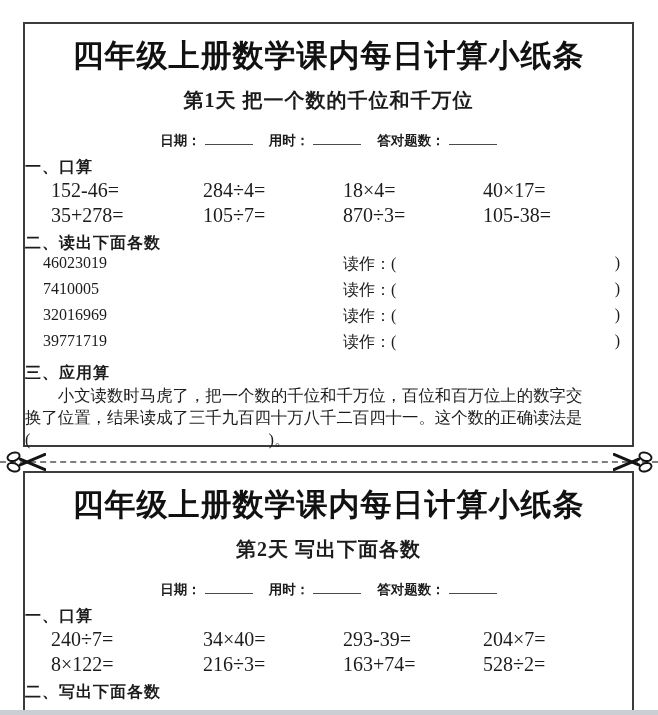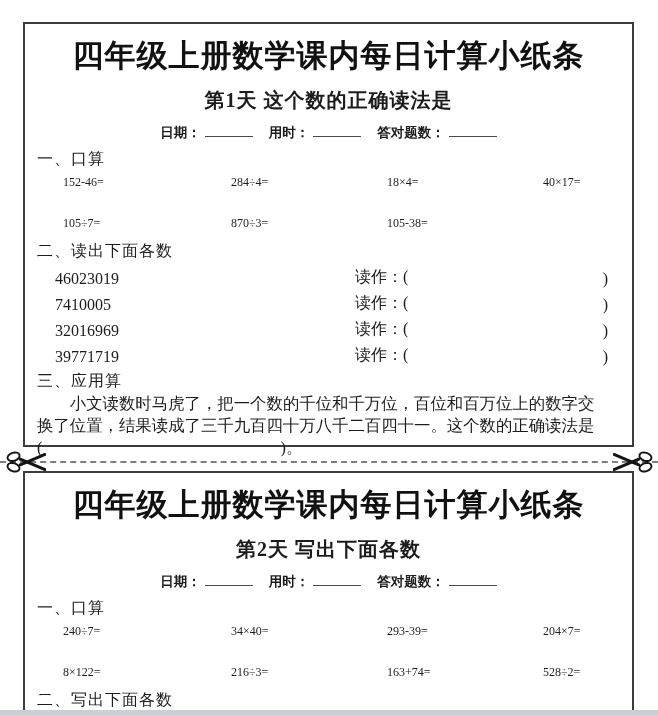--- a/index.html
+++ b/index.html
@@ -4,51 +4,51 @@
 <style>
   * { box-sizing: border-box; }
   html,body { margin:0; padding:0; }
   body {
     width:658px; height:715px; position:relative; overflow:hidden;
     background:#ffffff; color:#1c1c1c;
     font-family:"Liberation Serif","DejaVu Serif",serif;
   }
   .sheet {
     position:absolute; left:23px; width:611px;
-    border:2px solid #3c3c3c; background:#fff; padding:0 12px;
+    border:2px solid #3c3c3c; background:#fff; padding:0 0;
   }
   #sheet1 { top:22px; height:425px; }
   #sheet2 { top:471px; height:300px; }
   .sheet-title {
     margin-top:12px; font-size:31px; line-height:40px; font-weight:900;
     text-align:center; letter-spacing:1px; color:#111;
   }
   .day-heading {
     margin-top:10px; font-size:20px; line-height:28px; font-weight:700;
     text-align:center; letter-spacing:1px;
   }
   .meta-line {
-    margin-top:8px; font-size:13.5px; line-height:22px; font-weight:700;
+    margin-top:16px; font-size:13.5px; line-height:22px; font-weight:700;
     text-align:center; white-space:nowrap;
   }
   .meta-line .blank {
     display:inline-block; width:48px; height:13px;
     border-bottom:1.5px solid #4a4a4a; margin:0 16px 0 4px;
   }
   .meta-line .blank.last { margin-right:0; }
   .sec-heading {
-    margin-top:3px; font-size:16px; line-height:23px; font-weight:400;
+    margin-top:3px; font-size:16px; line-height:23px; font-weight:700;
     letter-spacing:1px;
   }
   .oral-grid {
     display:grid; grid-template-columns:152px 140px 140px 1fr;
-    padding-left:26px; font-size:12px; line-height:25px;gap:16px;
+    padding-left:26px; font-size:20px; line-height:25px;
   }
   .read-row {
-    display:flex; align-items:flex-end; height:26px; font-size:16px;
+    display:flex; align-items:flex-start; height:26px; font-size:16px;
     padding:0 12px 0 18px;
   }
   .read-row .num { width:300px; }
   .read-row .gap { flex:1; }
   .app-para {
     margin:1px 16px 0 0; font-size:16.4px; line-height:22px;
     text-indent:2em; width:560px;
   }
   .answer-line { font-size:16.4px; line-height:22px; }
   .answer-line .agap { display:inline-block; width:238px; }
@@ -65,32 +65,33 @@
   .bottom-bar {
     position:absolute; left:0; bottom:0; width:658px; height:5px;
     background:#cbced2;
   }
 </style>
 </head>
 <body>
 
 <div class="sheet" id="sheet1">
   <div class="sheet-title">四年级上册数学课内每日计算小纸条</div>
-  <div class="day-heading">第1天 这个数的正确读法是</div>
+  <div class="day-heading">第1天 把一个数的千位和千万位</div>
 
   <div class="meta-line">
     <span>日期：</span><span class="blank"></span><span>用时：</span><span class="blank"></span><span>答对题数：</span><span class="blank last"></span>
   </div>
 
   <div class="sec-heading">一、口算</div>
   <div class="oral-grid">
     <span>152-46=</span>
     <span>284÷4=</span>
     <span>18×4=</span>
     <span>40×17=</span>
+    <span>35+278=</span>
     <span>105÷7=</span>
     <span>870÷3=</span>
     <span>105-38=</span>
   </div>
 
   <div class="sec-heading">二、读出下面各数</div>
 
   <div class="read-row">
     <span class="num">46023019</span>
     <span>读作：(</span>

